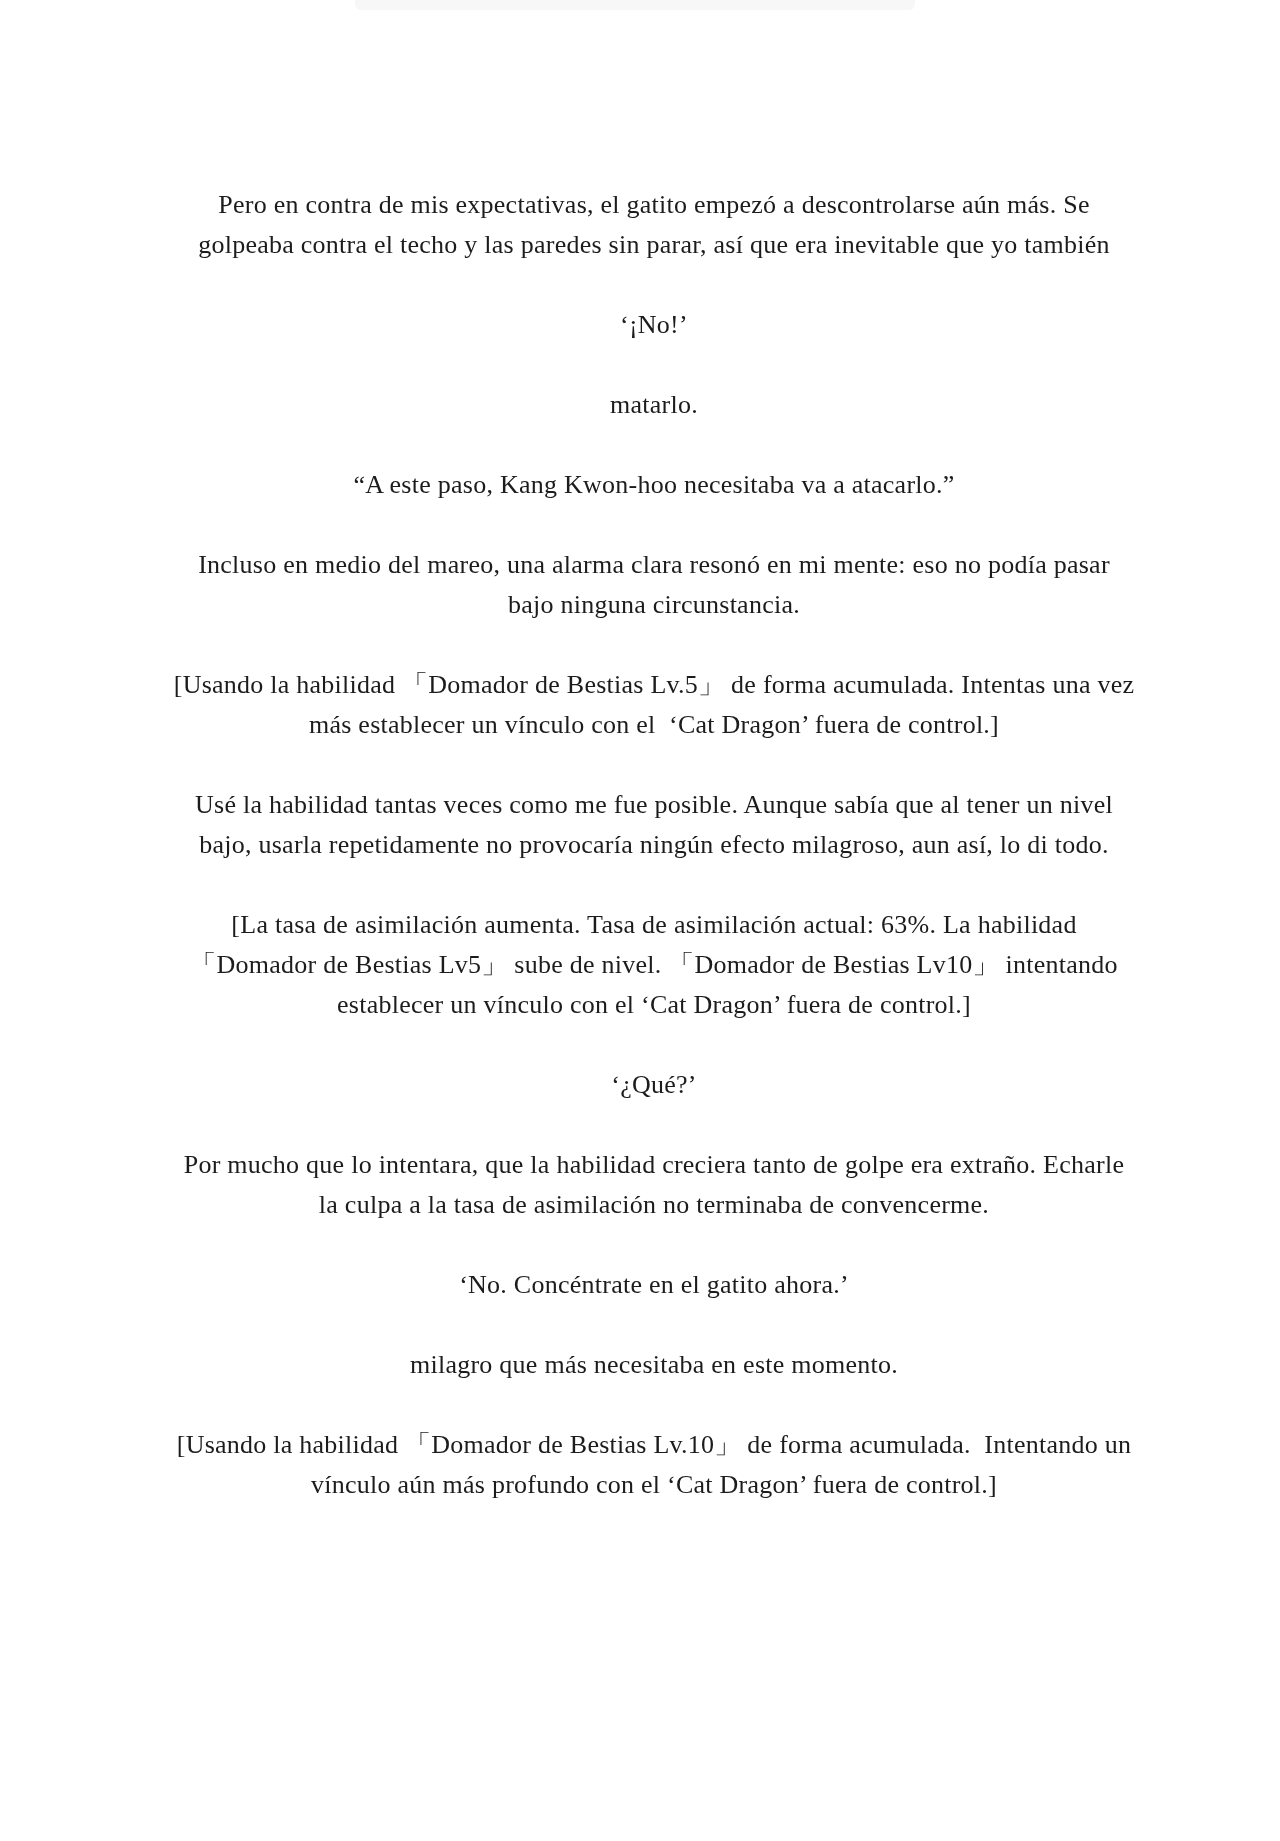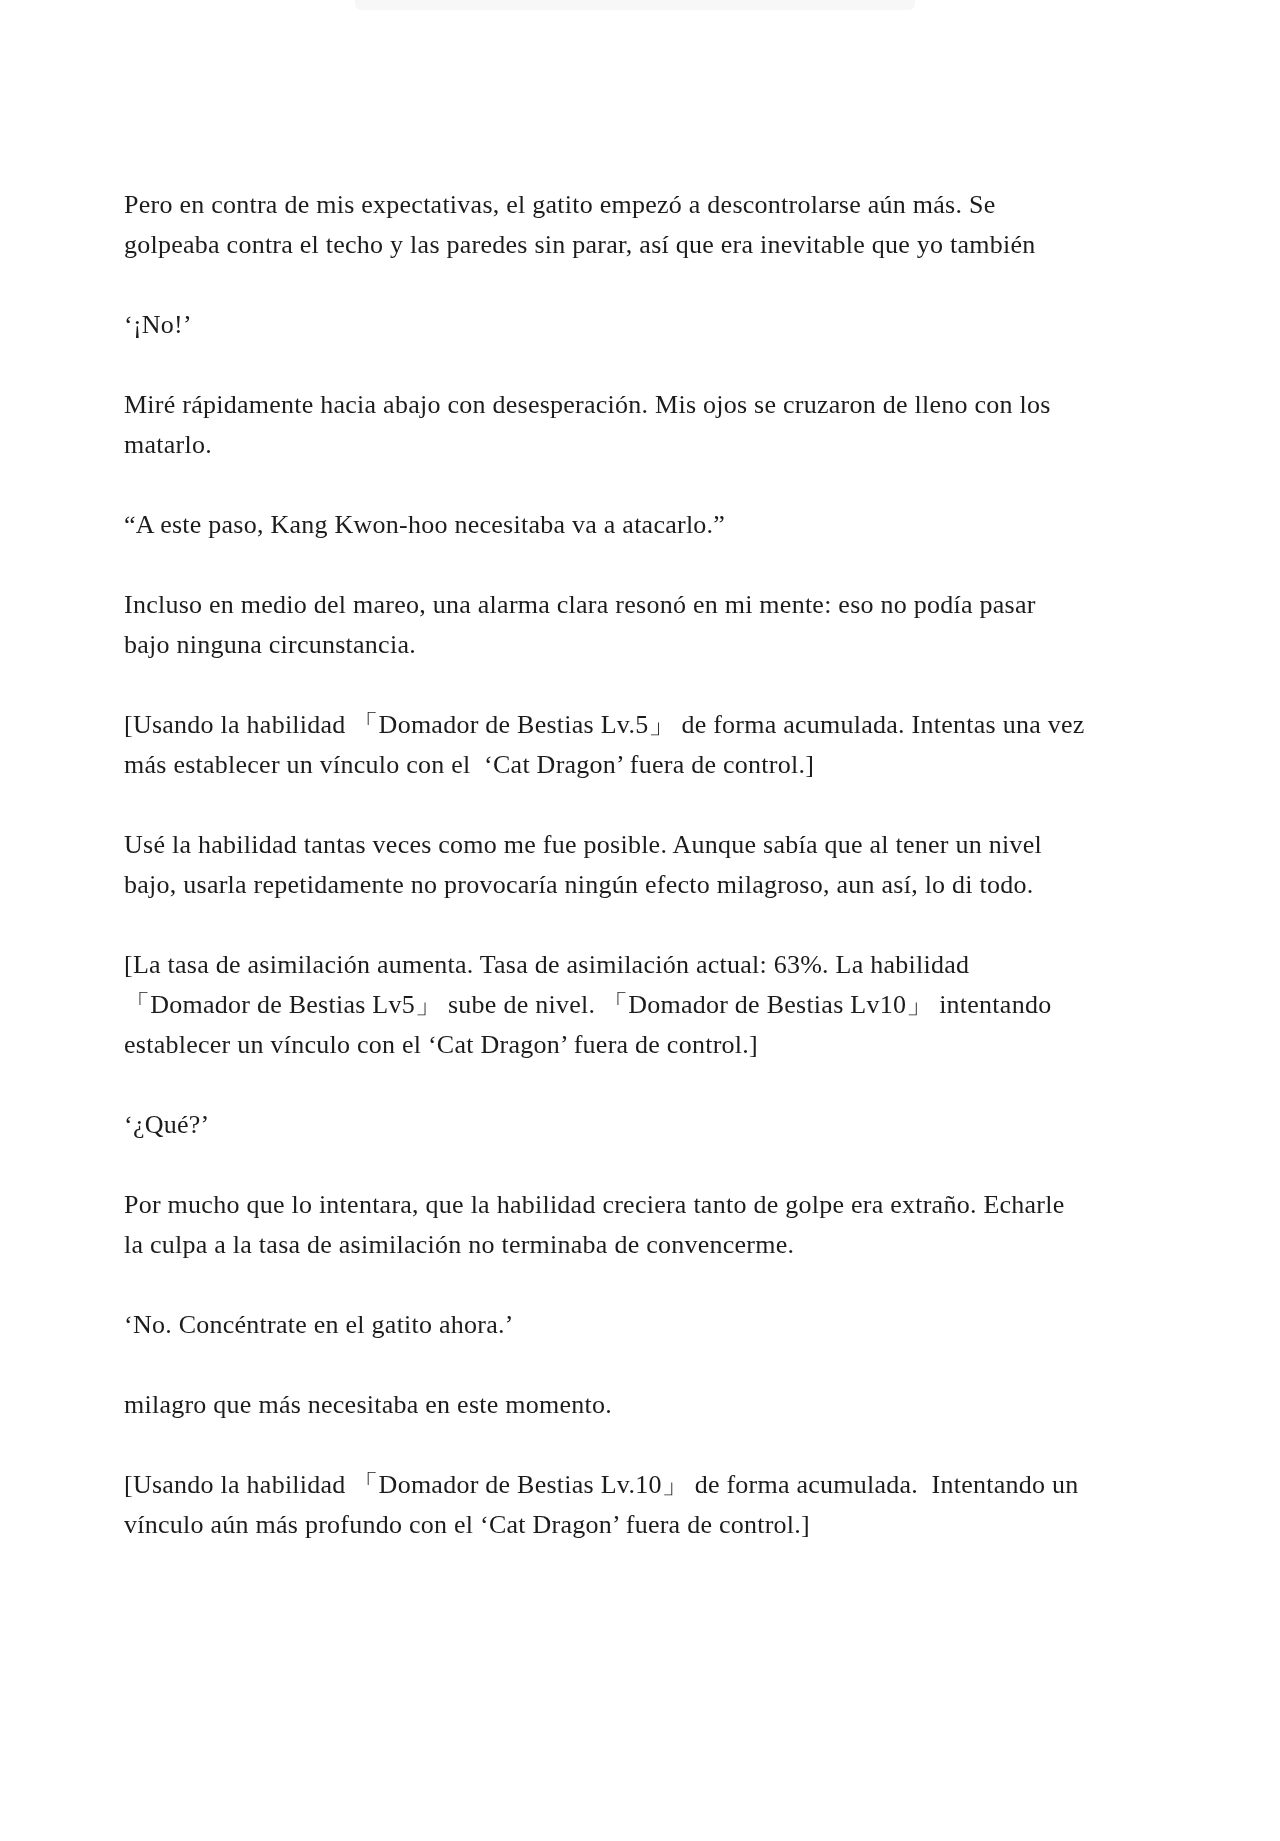--- a/index.html
+++ b/index.html
@@ -7,38 +7,37 @@
   .top-shade {
     position: absolute; left: 355px; top: 0; width: 560px; height: 10px;
     background: #f7f7f7; border-radius: 0 0 6px 6px;
   }
   .page {
     position: absolute; left: 124px; top: 185px; width: 1060px;
     font-family: "Liberation Serif", "DejaVu Serif", serif;
     font-size: 26px; line-height: 40px; color: #1c1c1c;
     letter-spacing: 0.25px;
   }
-  .para { margin: 0 0 40px 0; }
+  .para { margin: 0 0 40px 0; text-align: center; }
   .line { display: block; white-space: pre; height: 40px; }
 </style>
 </head>
 <body>
 
 <div class="top-shade"></div>
 
 <div class="page">
   <p class="para">
     <span class="line">Pero en contra de mis expectativas, el gatito empezó a descontrolarse aún más. Se</span>
     <span class="line">golpeaba contra el techo y las paredes sin parar, así que era inevitable que yo también</span>
   </p>
   <p class="para">
     <span class="line">‘¡No!’</span>
   </p>
   <p class="para">
-    <span class="line">Miré rápidamente hacia abajo con desesperación. Mis ojos se cruzaron de lleno con los</span>
     <span class="line">matarlo.</span>
   </p>
   <p class="para">
     <span class="line">“A este paso, Kang Kwon-hoo necesitaba va a atacarlo.”</span>
   </p>
   <p class="para">
     <span class="line">Incluso en medio del mareo, una alarma clara resonó en mi mente: eso no podía pasar</span>
     <span class="line">bajo ninguna circunstancia.</span>
   </p>
   <p class="para">

